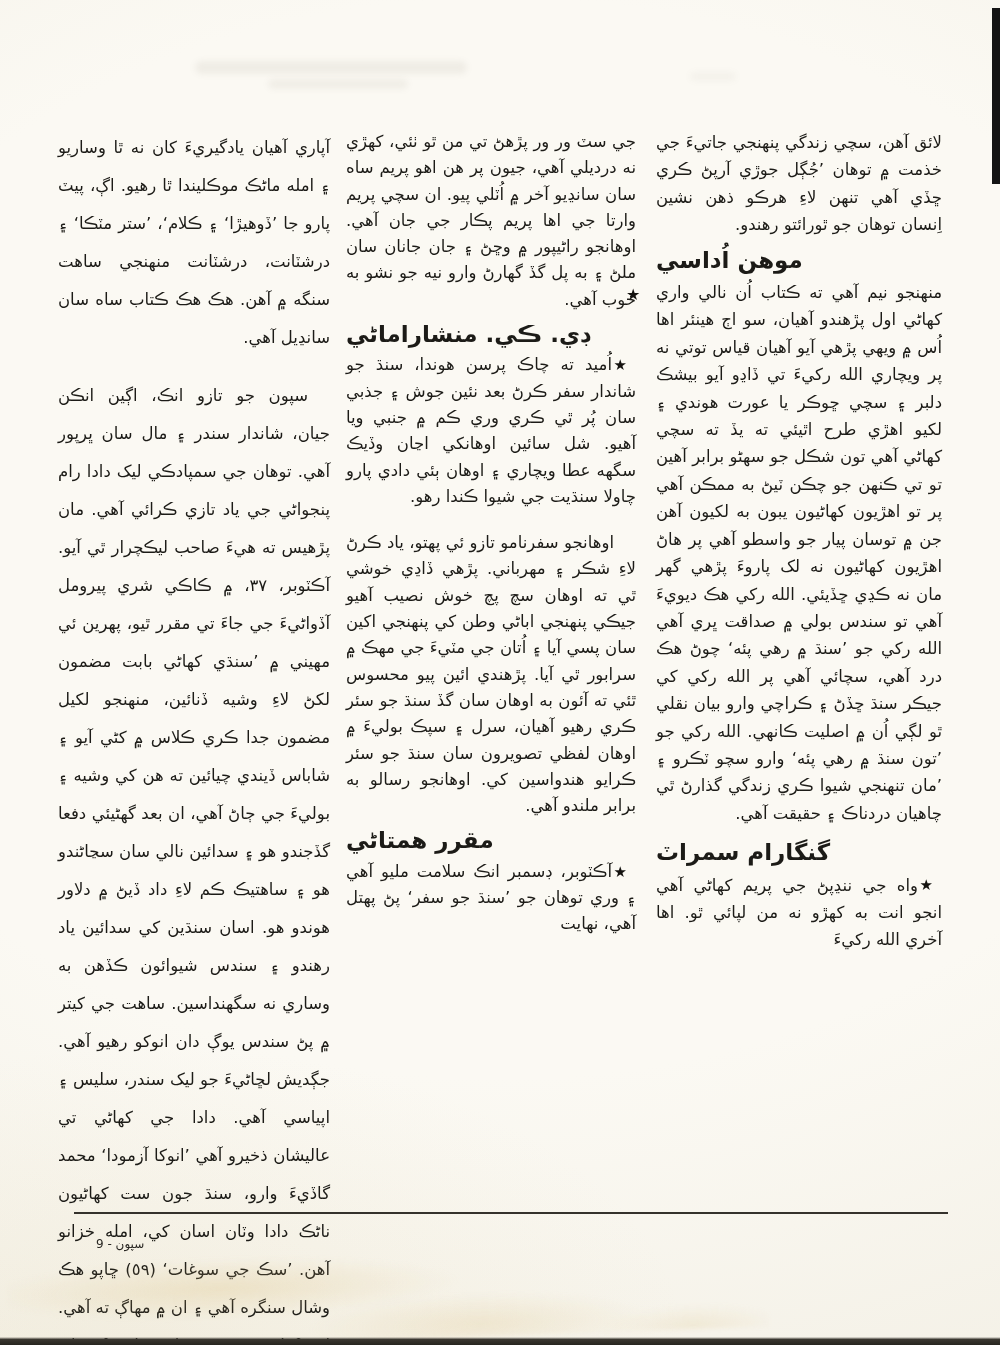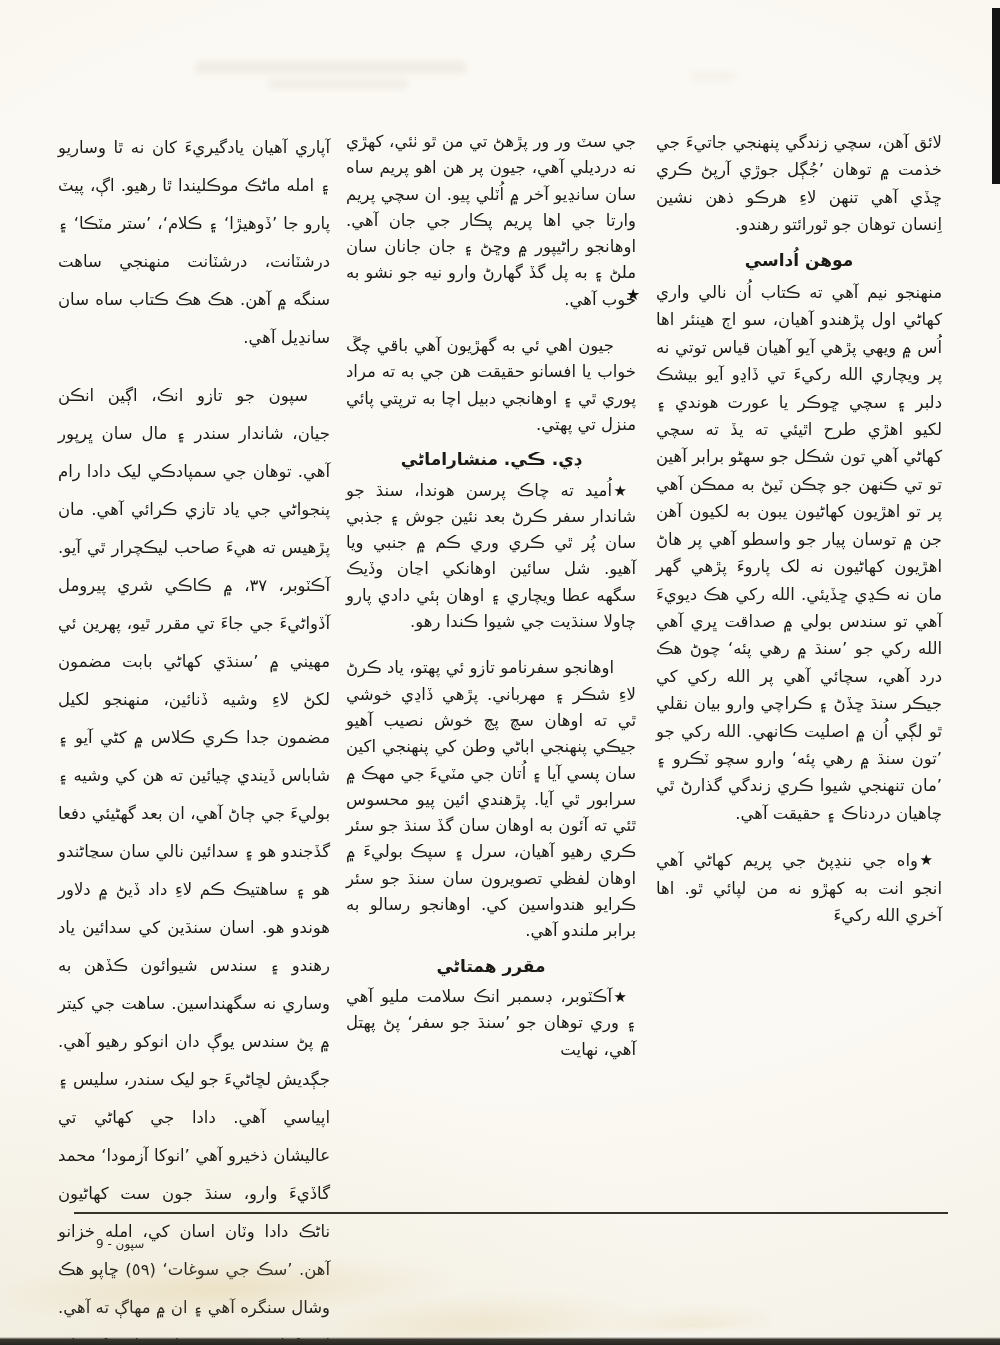--- a/index.html
+++ b/index.html
@@ -22,23 +22,23 @@
     text-align:justify;
     font-size:16.5px;
   }
   .col-right{left:656px;width:286px;line-height:27.4px;}
   .col-middle{left:346px;width:290px;line-height:26.3px;}
   .col-left{left:58px;width:272px;line-height:38px;}
   .para{margin:0;}
   .para + .para{margin-top:20px;}
   .indent{text-indent:22px;}
   .heading{
-    font-size:17px;font-weight:bold;
+    font-size:23px;font-weight:bold;
     margin:8px 0 5px;
-    text-align:center;
+    text-align:left;
     letter-spacing:0.2px;
   }
   .heading.gap-top{margin-top:12px;}
   .starp{position:relative;}
   .starp.star-right-hang{text-indent:24px;}
   .star{position:absolute;font-size:15px;line-height:1;color:#14120f;}
   .star-r{right:-15px;top:6px;}
   .star-l{left:-30px;top:8px;font-size:16px;}
   .footer-rule{
     position:absolute;left:74px;top:1212px;width:874px;height:2px;
@@ -77,28 +77,28 @@
   <div class="ghost ghost-2"></div>
   <div class="ghost ghost-3"></div>
   <div class="scan-bar"></div>
 
   <div class="col col-right">
     <p class="para">لائق آهن، سچي زندگي پنهنجي جاتيءَ جي خذمت ۾ توهان ’جُڳل جوڙي آرپڻ ڪري ڇڏي آهي تنهن لاءِ هرڪو ذهن نشين اِنسان توهان جو ٿورائتو رهندو.</p>
     <h2 class="heading">موهن اُداسي</h2>
     <p class="para starp">
       <span class="star star-l">★</span><span>منهنجو نيم آهي ته ڪتاب اُن نالي واري کهاڻي اول پڙهندو آهيان، سو اڄ هينئر اها اُس ۾ ويهي پڙهي آيو آهيان قياس توتي نه پر ويچاري الله رکيءَ تي ڏاڍو آيو بيشڪ دلبر ۽ سچي ڇوڪر يا عورت هوندي ۽ لکيو اهڙي طرح اٿيئي ته يڏ ته سچي کهاڻي آهي تون شڪل جو سهڻو برابر آهين تو تي ڪنهن جو چڪن ٽيڻ به ممڪن آهي پر تو اهڙيون کهاڻيون يبون به لکيون آهن جن ۾ توسان پيار جو واسطو آهي پر هاڻ اهڙيون کهاڻيون نه لک پاروءَ پڙهي گهر مان نه ڪڍي ڇڏيئي. الله رکي هڪ ديويءَ آهي تو سندس بولي ۾ صداقت ڀري آهي الله رکي جو ’سنڌ ۾ رهي پئه‘ چوڻ هڪ درد آهي، سچائي آهي پر الله رکي کي جيڪر سنڌ ڇڏڻ ۽ ڪراچي وارو بيان نقلي ٿو لڳي اُن ۾ اصليت ڪانهي. الله رکي جو ’تون سنڌ ۾ رهي پئه‘ وارو سچو ٽڪرو ۽ ’مان تنهنجي شيوا ڪري زندگي گذارڻ ٿي چاهيان دردناڪ ۽ حقيقت آهي.</span>
     </p>
+    <h2 class="heading gap-top">گنگارام سمراٽ</h2>
     <p class="para starp star-right-hang">
       <span class="star star-r">★</span><span>واه جي ننڍپڻ جي پريم کهاڻي آهي انجو انت به کهڙو نه من لپائي ٿو. اها آخري الله رکيءَ</span>
     </p>
   </div>
 
   <div class="col col-middle">
     <p class="para">جي سٽ ور ور پڙهڻ تي من ٿو ٺئي، کهڙي نه درديلي آهي، جيون پر هن اهو پريم ساه سان سانڍيو آخر ۾ اُٽلي پيو. ان سچي پريم وارتا جي اها پريم پڪار جي جان آهي. اوهانجو راڻيپور ۾ وڇڻ ۽ جان جانان سان ملڻ ۽ به پل گڏ گهارڻ وارو نيه جو نشو به خوب آهي.</p>
-    <p class="para indent">جيون اهي ئي به گهڙيون آهي باقي چڱ خواب يا افسانو حقيقت هن جي به ته مراد پوري ٿي ۽ اوهانجي دبيل اچا به ترپتي پائي منزل تي پهتي.</p>
     <h2 class="heading">ڊي. ڪي. منشاراماڻي</h2>
     <p class="para starp star-right-hang">
       <span class="star star-r">★</span><span>اُميد ته چاڪ پرسن هوندا، سنڌ جو شاندار سفر ڪرڻ بعد نئين جوش ۽ جذبي سان پُر ٿي ڪري وري ڪم ۾ جنبي ويا آهيو. شل سائين اوهانکي اڃان وڏيڪ سگهه عطا ويچاري ۽ اوهان ٻئي دادي پارو چاولا سنڌيت جي شيوا ڪندا رهو.</span>
     </p>
     <p class="para indent">اوهانجو سفرنامو تازو ئي پهتو، ياد ڪرڻ لاءِ شڪر ۽ مهرباني. پڙهي ڏاڍي خوشي ٿي ته اوهان سچ پچ خوش نصيب آهيو جيڪي پنهنجي اباڻي وطن کي پنهنجي اکين سان پسي آيا ۽ اُتان جي مٽيءَ جي مهڪ ۾ سرابور ٿي آيا. پڙهندي ائين پيو محسوس ٿئي ته آئون به اوهان سان گڏ سنڌ جو سئر ڪري رهيو آهيان، سرل ۽ سپڪ بوليءَ ۾ اوهان لفظي تصويرون سان سنڌ جو سئر ڪرايو هندواسين کي. اوهانجو رسالو به برابر ملندو آهي.</p>
     <h2 class="heading">مقرر همتاڻي</h2>
     <p class="para starp star-right-hang">
       <span class="star star-r">★</span><span>آڪٽوبر، ڊسمبر انڪ سلامت مليو آهي ۽ وري توهان جو ’سنڌ جو سفر‘ پڻ پهتل آهي، نهايت</span>
     </p>
   </div>

